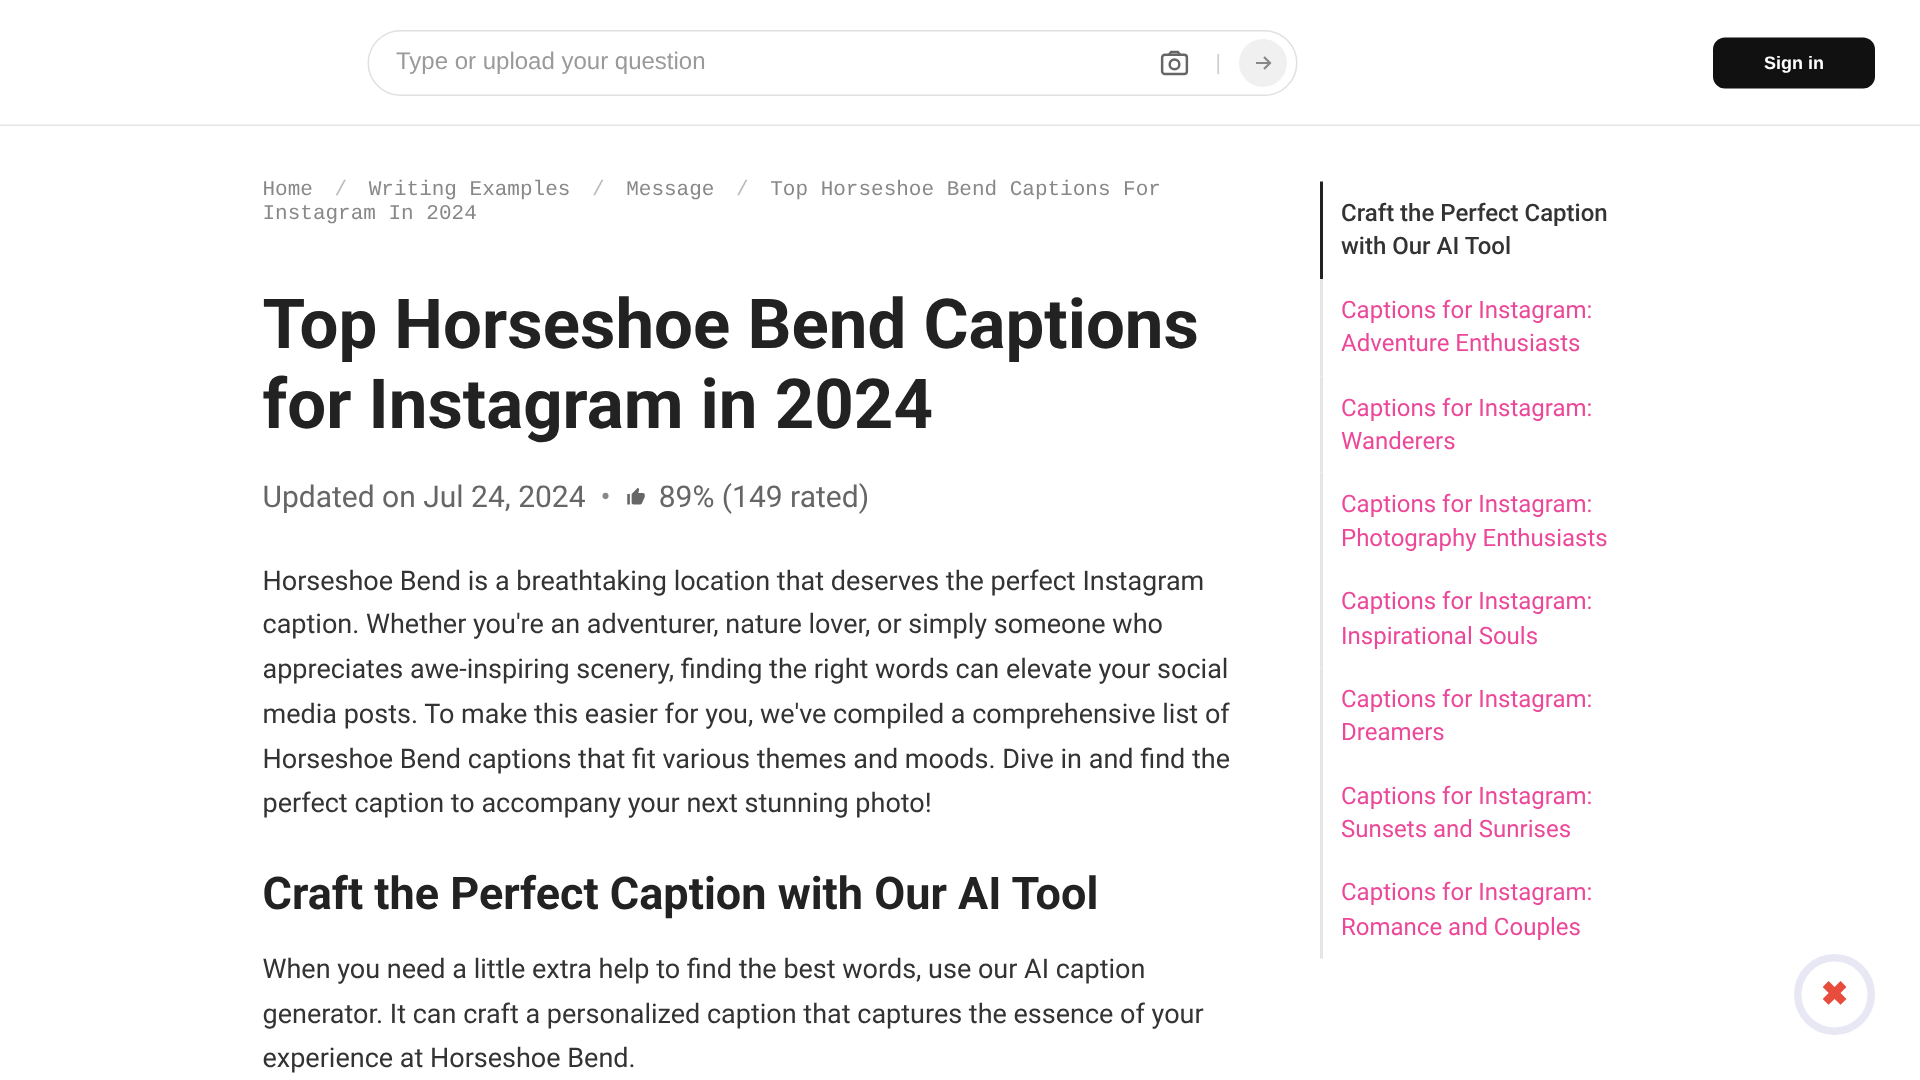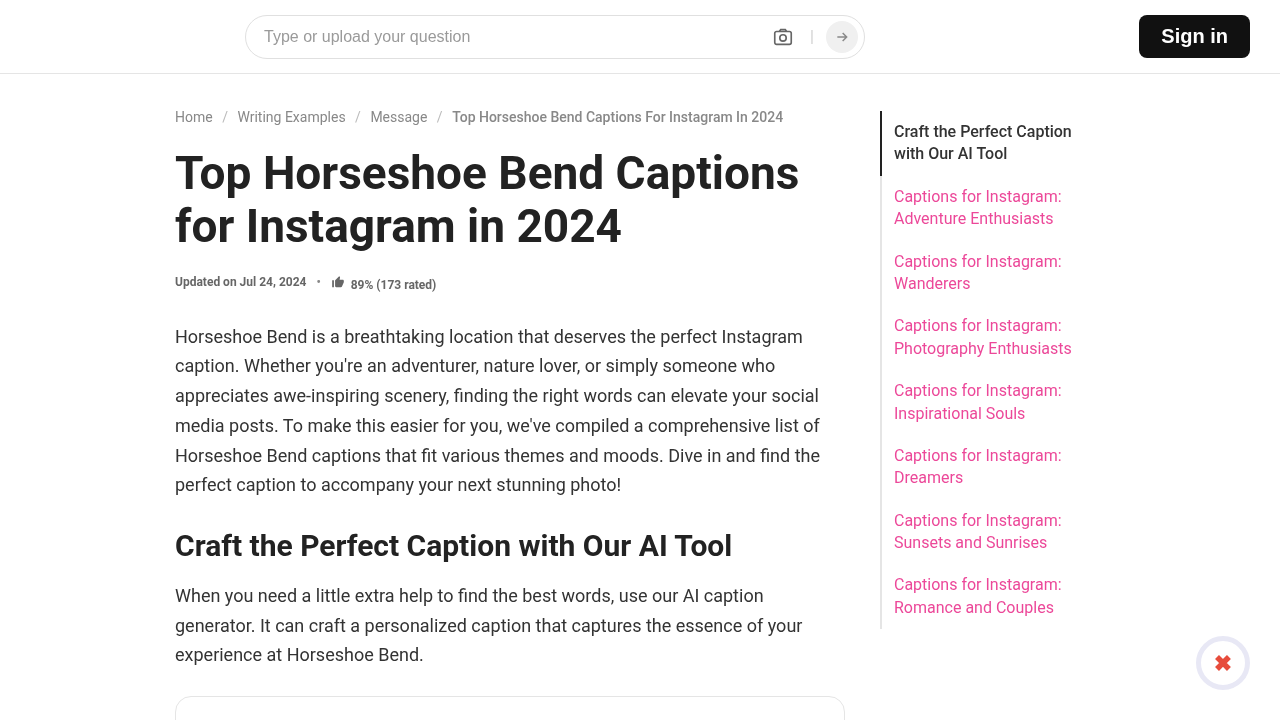--- a/index.html
+++ b/index.html
@@ -11,21 +11,21 @@
       font-family: -apple-system, BlinkMacSystemFont, "Segoe UI", Roboto, Helvetica, Arial, sans-serif;
       background: #ffffff;
       color: #222;
     }
     .header {
       display: flex;
       align-items: center;
       justify-content: space-between;
       padding: 12px 30px;
       border-bottom: 1px solid #e5e5e5;
-      height: 74px;
+      height: 84px;
       gap: 12px;
     }
     .search-container {
       display: flex;
       align-items: center;
       margin-left: 215px;
     }
     .search-box {
       display: flex;
       align-items: center;
@@ -63,37 +63,38 @@
       display: flex;
       align-items: center;
       justify-content: center;
       margin-left: 4px;
     }
     .sign-in-btn {
       background: #111;
       color: #fff;
       border: none;
       border-radius: 8px;
-      padding: 10px 22px;
-      font-size: 20px;
+      padding: 10px 34px;
+      font-size: 12px;
       font-weight: 600;
       cursor: pointer;
     }
     .content-wrapper {
       display: flex;
       padding: 35px 0 0 175px;
       gap: 35px;
     }
     .main-content {
       max-width: 670px;
     }
     .breadcrumb {
       font-size: 14px;
       color: #888;
-      margin-bottom: 22px;
+      margin-bottom: 40px;
+      font-family: Liberation Mono, monospace;
     }
     .breadcrumb a {
       color: #888;
       text-decoration: none;
     }
     .breadcrumb .sep {
       margin: 0 6px;
       color: #bbb;
     }
     .breadcrumb .current {
@@ -101,27 +102,26 @@
       font-weight: 500;
     }
     .page-title {
       font-size: 46px;
       font-weight: 700;
       color: #222;
       line-height: 1.15;
       margin-bottom: 22px;
     }
     .meta-line {
-      font-size: 12px;
+      font-size: 20px;
       color: #666;
       margin-bottom: 30px;
       display: flex;
       align-items: flex-start;
       gap: 10px;
-      font-weight: bold;
     }
     .meta-line .dot {
       color: #888;
     }
     .rating-icon {
       margin-right: 3px;
     }
     .intro-text {
       font-size: 18px;
       line-height: 1.65;
@@ -232,21 +232,21 @@
     <h1 class="page-title">Top Horseshoe Bend Captions for Instagram in 2024</h1>
 
     <div class="meta-line">
       <span>Updated on Jul 24, 2024</span>
       <span class="dot">•</span>
       <span>
         <span class="rating-icon">
           <svg width="14" height="14" viewBox="0 0 24 24" fill="#666">
               <path d="M2 21h3V9H2v12zM22 10c0-1.1-.9-2-2-2h-5.3l.8-3.8.03-.3c0-.4-.2-.8-.4-1.1L14 2 7.6 8.6C7.2 8.9 7 9.4 7 10v9c0 1.1.9 2 2 2h8c.8 0 1.5-.5 1.8-1.2l3-7c.1-.2.2-.5.2-.8v-2z"></path>
             </svg>
-        </span><span>89% (173 rated)</span>
+        </span><span>89% (149 rated)</span>
       </span>
     </div>
 
     <p class="intro-text">Horseshoe Bend is a breathtaking location that deserves the perfect Instagram caption. Whether you're an adventurer, nature lover, or simply someone who appreciates awe-inspiring scenery, finding the right words can elevate your social media posts. To make this easier for you, we've compiled a comprehensive list of Horseshoe Bend captions that fit various themes and moods. Dive in and find the perfect caption to accompany your next stunning photo!</p>
 
     <h2 class="section-heading">Craft the Perfect Caption with Our AI Tool</h2>
 
     <p class="section-text">When you need a little extra help to find the best words, use our AI caption generator. It can craft a personalized caption that captures the essence of your experience at Horseshoe Bend.</p>
 
     <div class="form-card">

